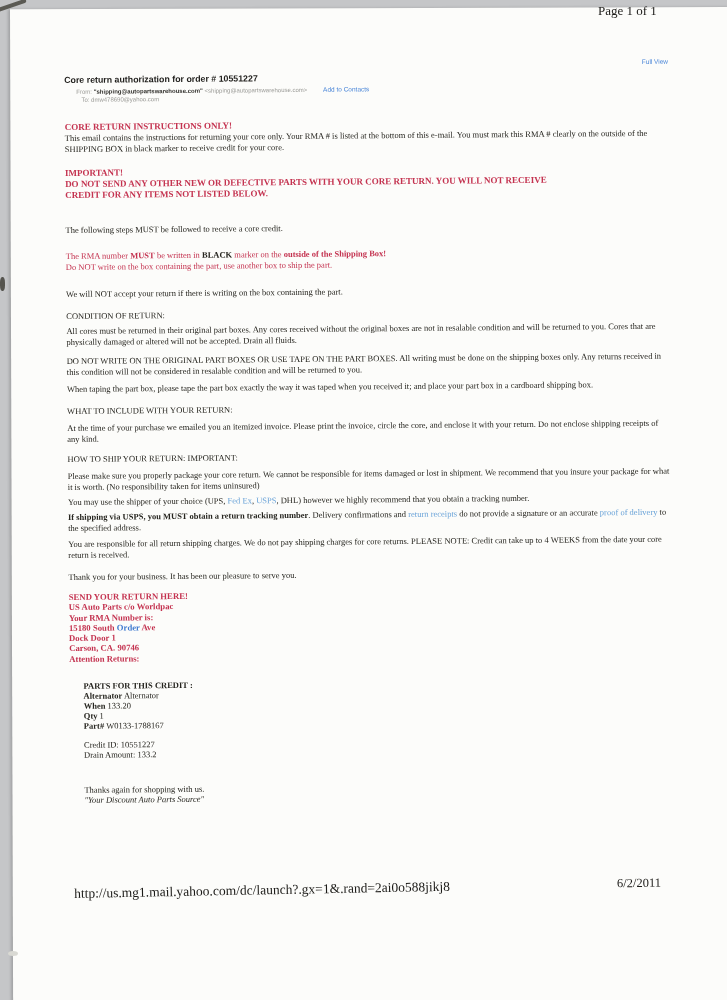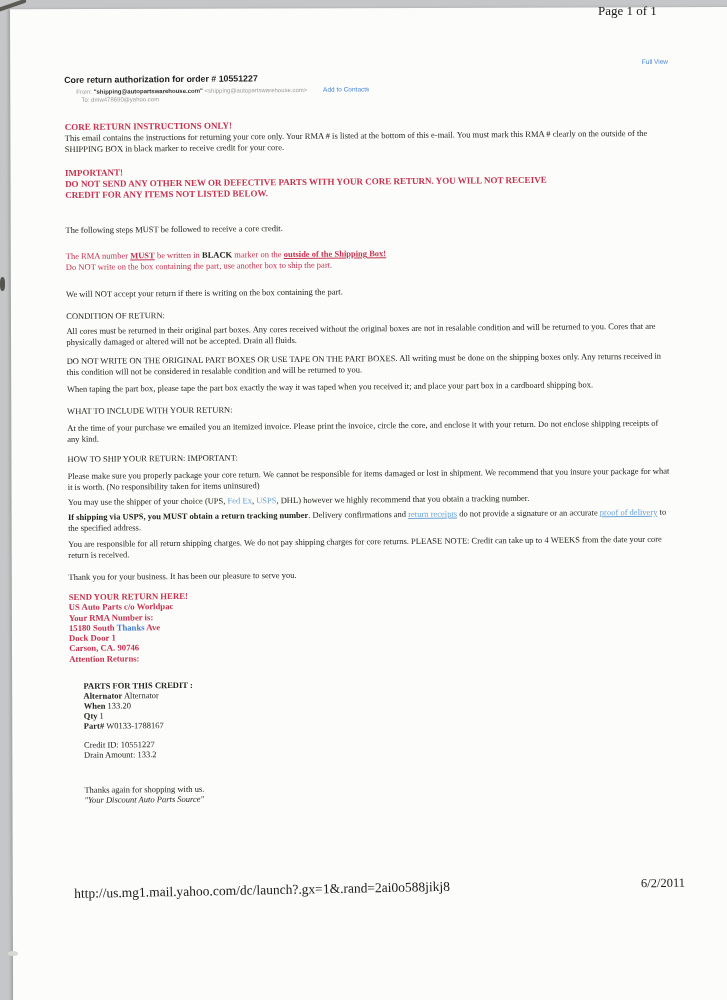--- a/index.html
+++ b/index.html
@@ -47,21 +47,21 @@
     color:#9a9a96;line-height:8px;
   }
   .from-row{padding-left:12px;margin-top:2px;}
   .to-row{padding-left:17px;}
   .meta-strong{color:#33322e;font-weight:bold;}
   .add-contacts{margin-left:14px;color:#4a86d8;}
   .red{color:#c43350;}
   .red-h{color:#c43350;font-weight:bold;font-size:9px;line-height:11px;}
   .body-p{margin:0;line-height:11px;}
   .b{font-weight:bold;}
-  .u{text-decoration:underline;}
+  .u{}
   .pale-link{color:#6aa3d8;} .mt18{margin-top:18px;} .mt16{margin-top:16px;}
   .mt13{margin-top:13px;} .mt24{margin-top:24px;} .mt15{margin-top:15px;}
   .mt11{margin-top:11px;} .mt9{margin-top:9px;} .mt8{margin-top:8px;}
   .mt6{margin-top:6px;} .mt5{margin-top:5px;} .mt4{margin-top:4px;}
   .w500{width:500px;}
   .addr{margin-top:9px;}
   .addr div{font-weight:bold;color:#c43350;font-size:8.7px;line-height:10.3px;}
   .blue-word{color:#3f7ad0;}
   .credit{margin-left:14px;margin-top:17px;line-height:10px;}
   .credit .h{font-weight:bold;}
@@ -69,21 +69,20 @@
   .signoff{margin-left:14px;margin-top:25px;line-height:10px;}
   .italic{font-style:italic;}
   .printed-url{
     position:absolute;left:74px;top:886px;width:460px;
     font-size:13.5px;color:#1c1b18;
     transform:rotate(-1.1deg);transform-origin:left top;
   }
   .printed-date{
     position:absolute;left:617px;top:876px;font-size:12.5px;color:#1c1b18;
     transform:rotate(-0.8deg);
-    margin-left:24px;
   }
 </style>
 </head>
 <body>
 
 <div class="scan-page"></div>
 <div class="corner-line"></div>
 <div class="edge-mark"></div>
 <div class="edge-smudge"></div>
 
@@ -138,21 +137,21 @@
   <p class="body-p mt4"><span class="b">If shipping via USPS, you MUST obtain a return tracking number</span><span>. Delivery confirmations and </span><span class="pale-link u">return receipts</span><span> do not provide a signature or an accurate </span><span class="pale-link u">proof of delivery</span><span> to the specified address.</span></p>
 
   <p class="body-p mt5">You are responsible for all return shipping charges. We do not pay shipping charges for core returns. PLEASE NOTE: Credit can take up to 4 WEEKS from the date your core return is received.</p>
 
   <p class="body-p mt11">Thank you for your business. It has been our pleasure to serve you.</p>
 
   <div class="addr">
     <div>SEND YOUR RETURN HERE!</div>
     <div>US Auto Parts c/o Worldpac</div>
     <div>Your RMA Number is:</div>
-    <div><span>15180 South </span><span class="blue-word">Thanks</span><span> Ave</span></div>
+    <div><span>15180 South </span><span class="blue-word">Order</span><span> Ave</span></div>
     <div>Dock Door 1</div>
     <div>Carson, CA. 90746</div>
     <div>Attention Returns:</div>
   </div>
 
   <div class="credit">
     <div class="h">PARTS FOR THIS CREDIT :</div>
     <div><span class="h">Alternator</span> <span>Alternator</span></div>
     <div><span class="h">When</span> <span>133.20</span></div>
     <div><span class="h">Qty</span> <span>1</span></div>

